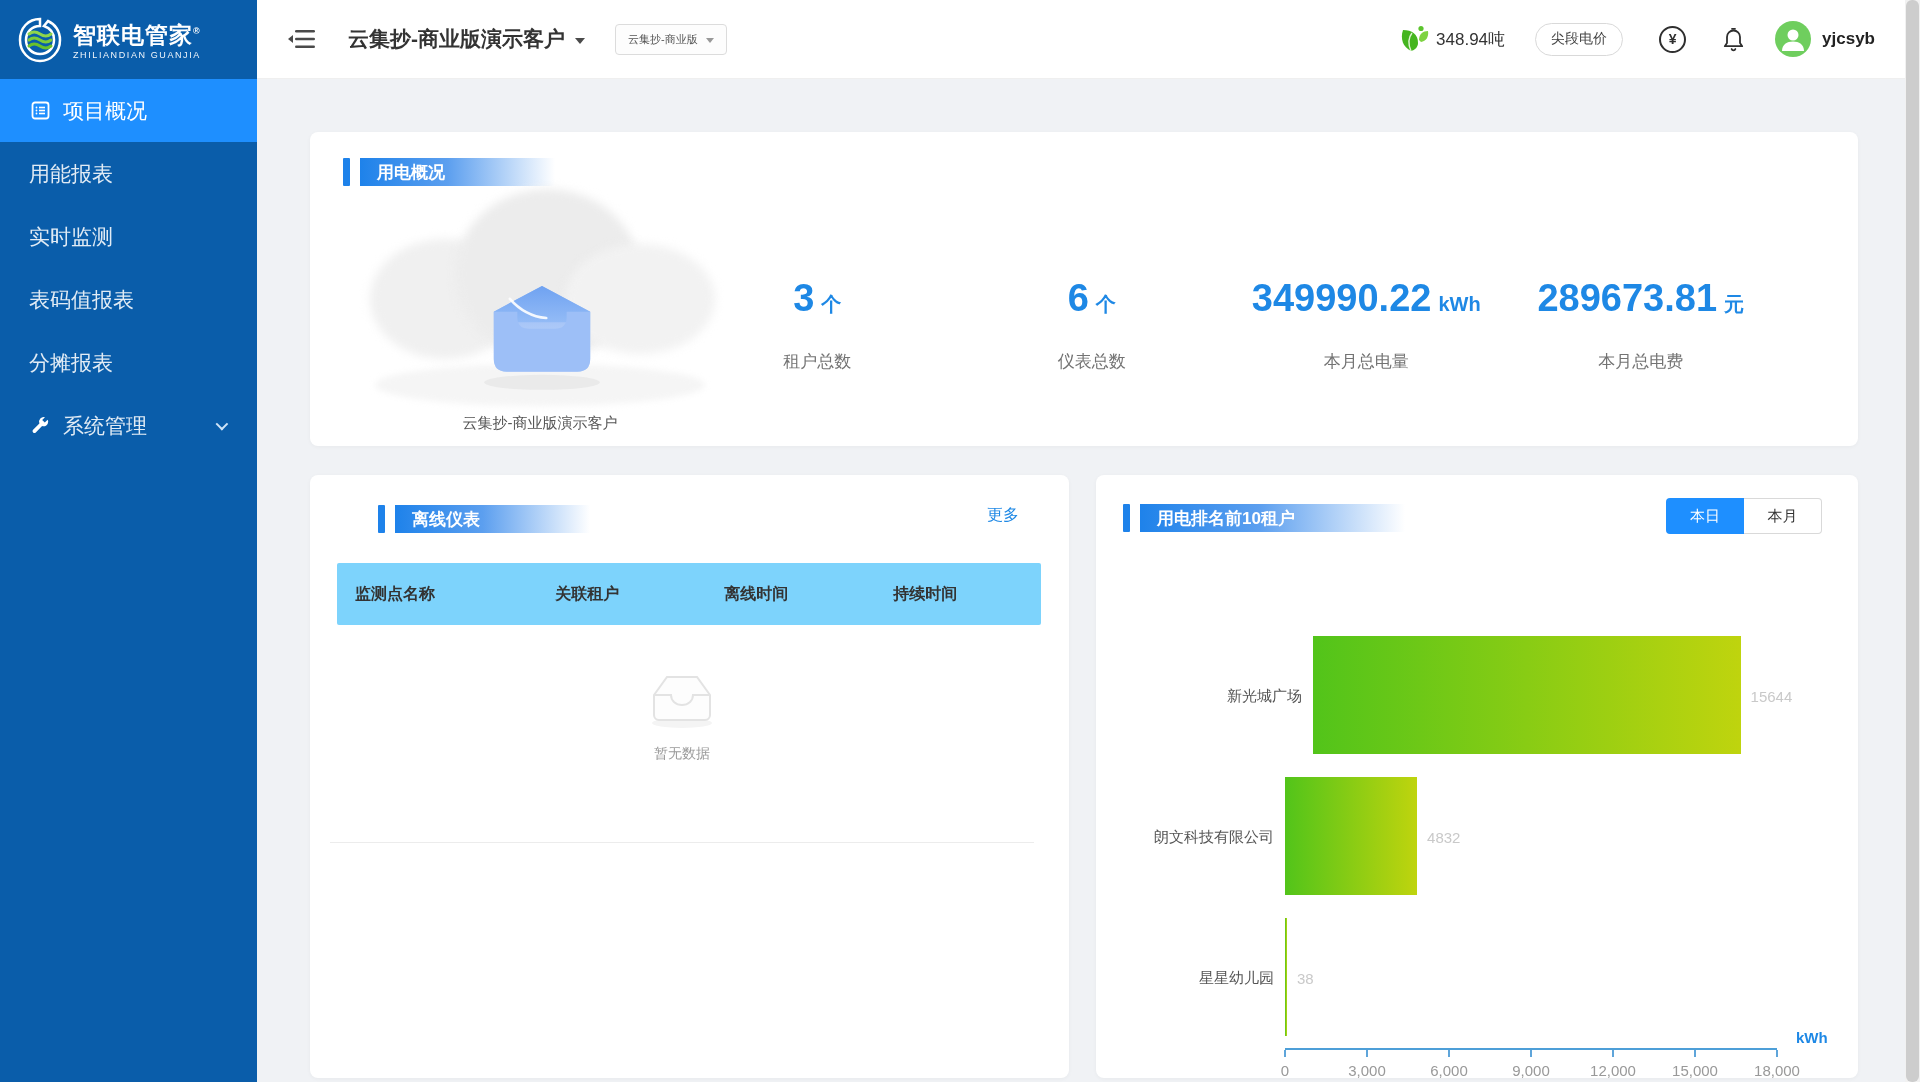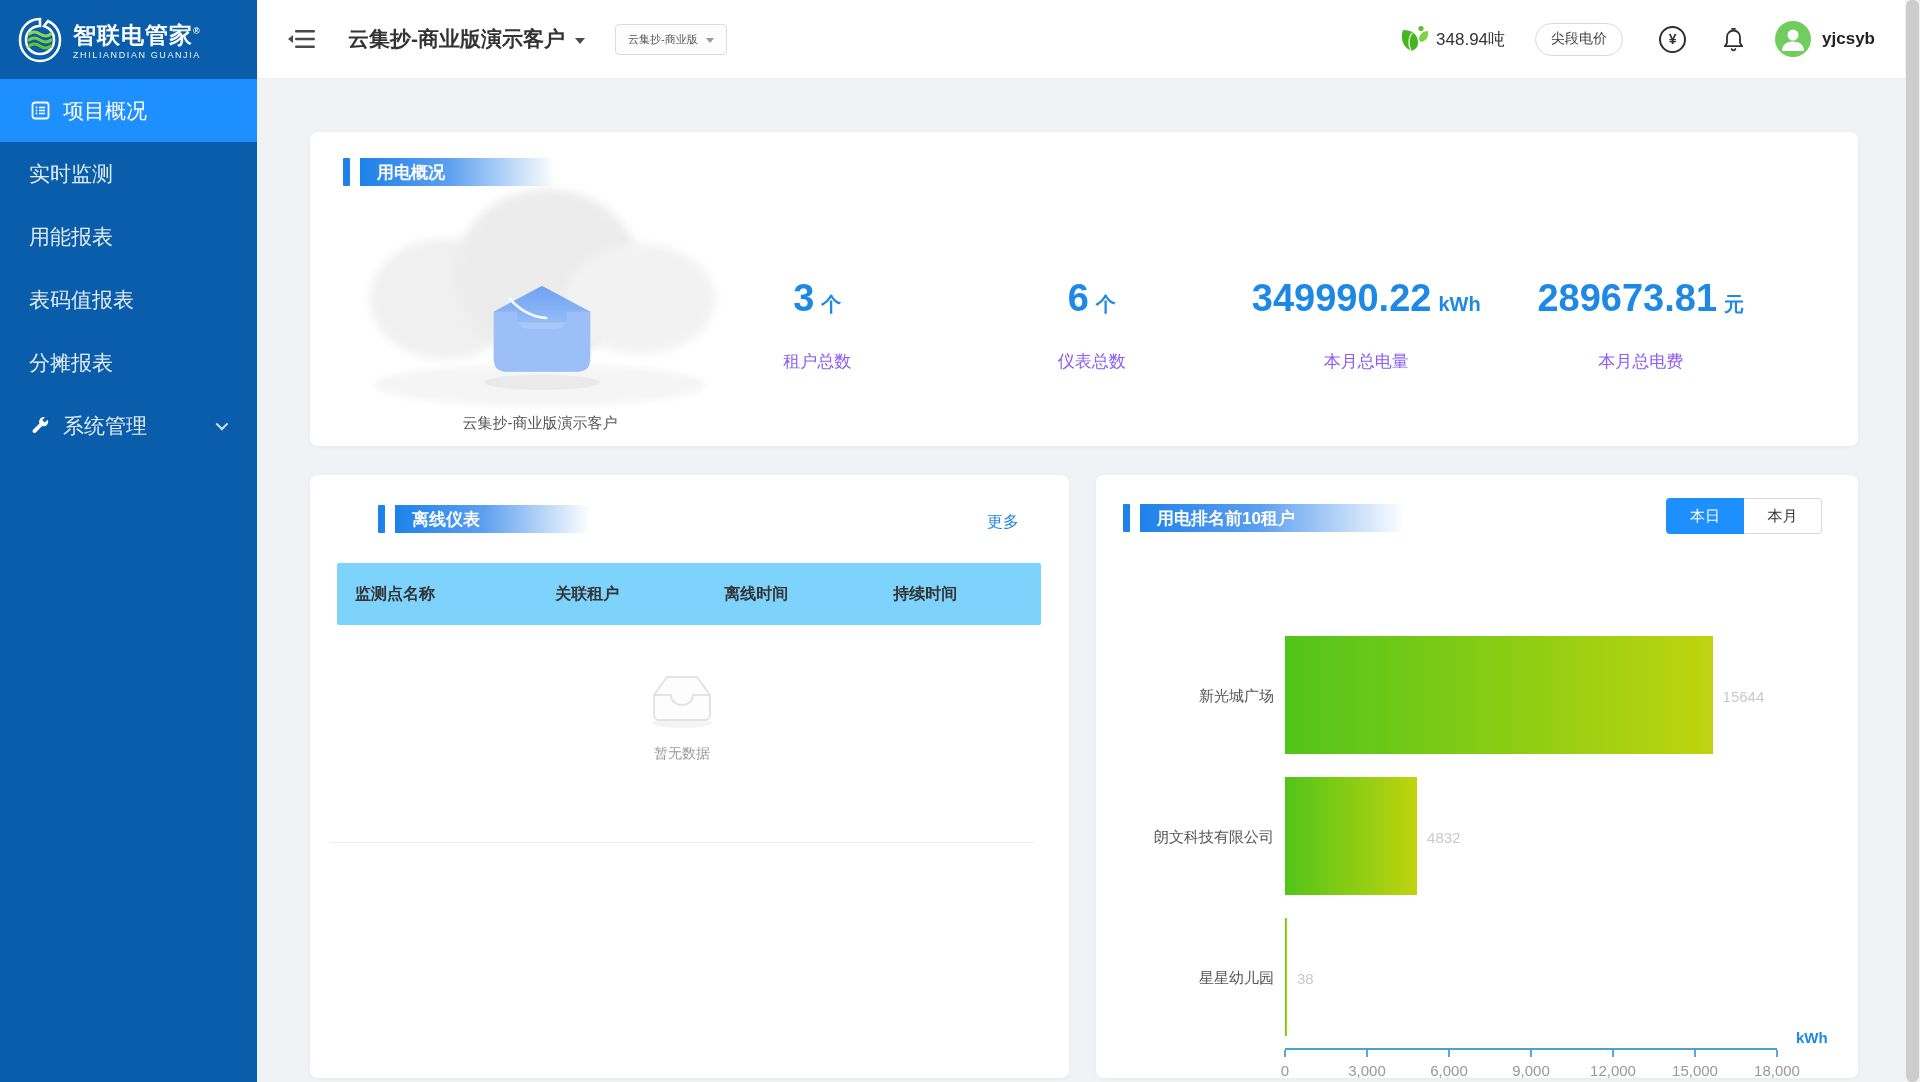--- a/index.html
+++ b/index.html
@@ -58,24 +58,24 @@
   .m1 { left:0;   top:55px; width:150px; height:120px; background:#F0F0F0; }
   .m2 { left:85px; top:5px;  width:185px; height:170px; background:#ECECEC; }
   .m3 { left:195px;top:60px; width:150px; height:110px; background:#F2F2F2; }
   .floor { position:absolute; left:5px; top:180px; width:330px; height:42px; background:#F5F5F5; border-radius:50%; filter:blur(3px); }
   .inbox-3d { position:absolute; left:97px; top:88px; width:150px; height:120px; }
   .illus-caption { position:absolute; left:60px; top:282px; width:340px; text-align:center; font-size:15px; color:#555; }
   .stats { position:absolute; left:370px; right:80px; top:146px; display:flex; }
   .stat { flex:1; text-align:center; }
   .stat-value { font-size:38px; font-weight:bold; color:#1E88E5; line-height:40px; display:flex; justify-content:center; align-items:baseline; }
   .stat-unit { font-size:20px; font-weight:bold; margin-left:7px; }
-  .stat-label { margin-top:26px; font-size:17px; color:#8b5cf6; }
-
-  
-  .sec-row-offline { position:absolute; left:27px; right:50px; top:30px; display:flex; align-items:flex-end;padding-left:41px; }
+  .stat-label { margin-top:26px; font-size:17px; color:#737373; }
+
+  
+  .sec-row-offline { position:absolute; left:27px; right:50px; top:30px; display:flex; align-items:flex-start;padding-left:41px; }
   .more-link { margin-left:auto; color:#1E88E5; font-size:16px; cursor:pointer; }
   .otable-head { position:absolute; left:27px; top:88px; width:704px; height:62px; background:#7dd3fc; display:flex; align-items:center; border-radius:2px; }
   .oth { font-size:16px; font-weight:bold; color:#333; }
   .oth:nth-child(1){ width:31%; padding-left:18px; }
   .oth:nth-child(2){ width:24%; }
   .oth:nth-child(3){ width:24%; }
   .oth:nth-child(4){ width:21%; }
   .otable-body { position:absolute; left:20px; top:150px; width:704px; height:218px; border-bottom:1px solid #ECECEC; text-align:center; }
   .empty-icon { margin-top:44px; }
   .empty-text { margin-top:10px; font-size:14px; color:#9B9B9B; }
@@ -126,24 +126,24 @@
             <line x1="8" y1="9.5" x2="14" y2="9.5" stroke="#fff" stroke-width="1.6"></line>
             <line x1="8" y1="12.5" x2="14" y2="12.5" stroke="#fff" stroke-width="1.6"></line>
             <circle cx="5.5" cy="6.5" r="0.9" fill="#fff"></circle>
               <circle cx="5.5" cy="9.5" r="0.9" fill="#fff"></circle>
               <circle cx="5.5" cy="12.5" r="0.9" fill="#fff"></circle>
           </svg>
         </span>
         <span>项目概况</span>
       </div>
       <div class="menu-item">
+        <span>用能报表</span>
+      </div>
+      <div class="menu-item">
         <span>实时监测</span>
-      </div>
-      <div class="menu-item">
-        <span>用能报表</span>
       </div>
       <div class="menu-item">
         <span>表码值报表</span>
       </div>
       <div class="menu-item">
         <span>分摊报表</span>
       </div>
       <div class="menu-item with-icon">
         <span class="mi-icon">
           <svg viewBox="0 0 19 19" width="19" height="19">
@@ -296,21 +296,21 @@
         <div class="sec-accent"></div>
         <div class="sec-grad">用电排名前10租户</div>
       </div>
       <div class="toggle-group">
         <div class="tg-day">本日</div>
         <div class="tg-month">本月</div>
       </div>
     </div>
 
     <div class="chart">
-      <div class="crow" style="top:0;">
+      <div class="crow" style="top:0;margin-left:28px;">
         <div class="cat">新光城广场</div>
         <div class="bar" style="width: 427.603px;"></div>
         <div class="val" style="left: 626.603px;">15644</div>
       </div>
       <div class="crow" style="top:141px;">
         <div class="cat">朗文科技有限公司</div>
         <div class="bar" style="width: 132.075px;"></div>
         <div class="val" style="left: 331.075px;">4832</div>
       </div>
       <div class="crow" style="top:282px;">

